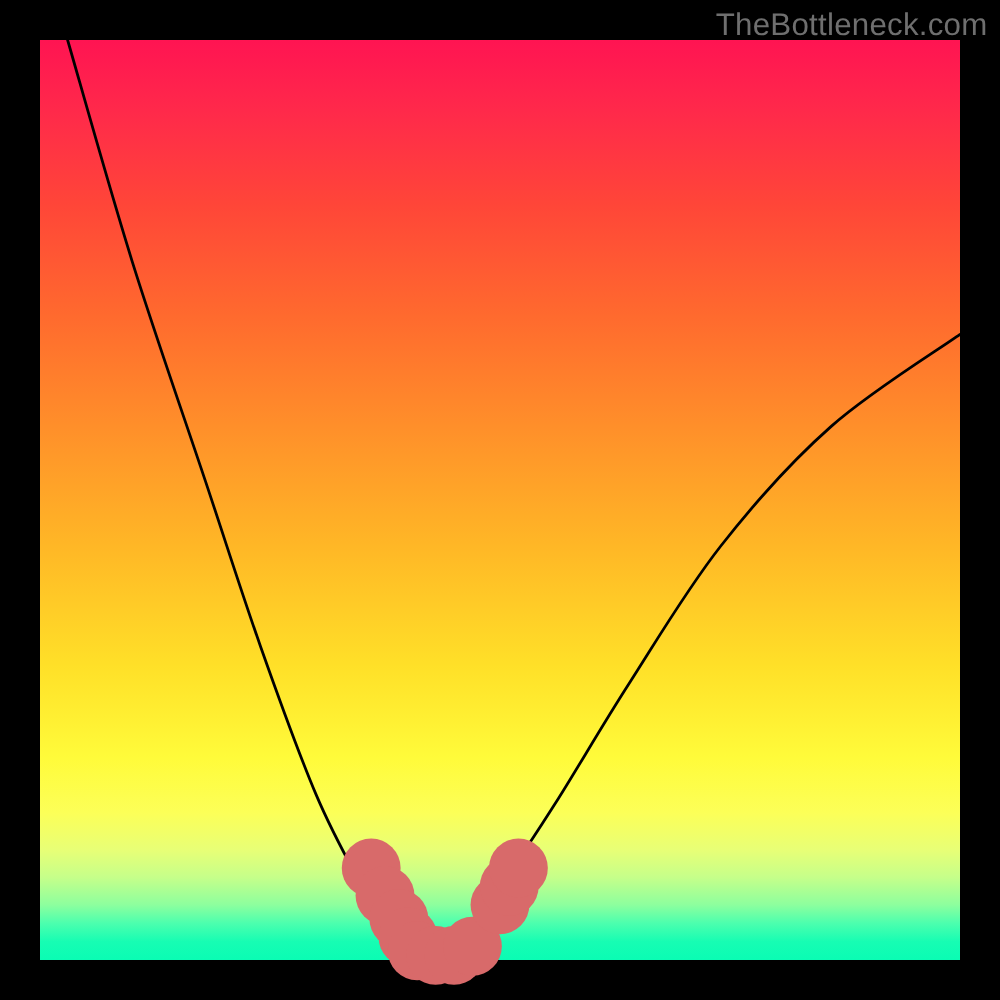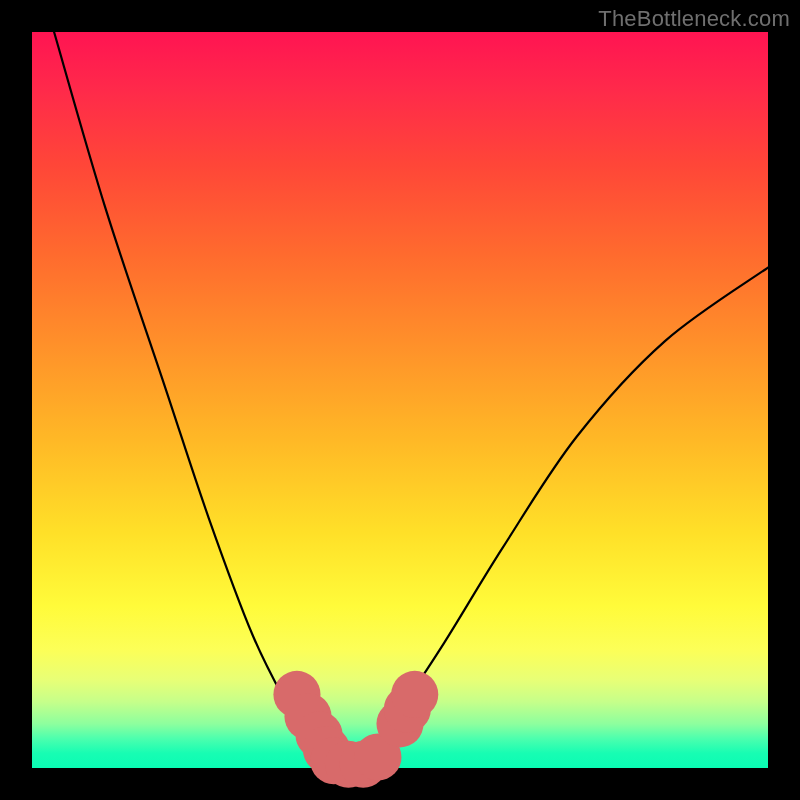--- a/index.html
+++ b/index.html
@@ -43,21 +43,21 @@
       #4cffae 96%,
       #17fdb3 98%,
       #0afcb4 100%
     );
   }
   .watermark {
     position: absolute;
     top: 6px;
     right: 10px;
     color: #6f6f6f;
-    font-size: 22px;
+    font-size: 25px;
     font-weight: 500;
     letter-spacing: 0.2px;
     user-select: none;
   }
   svg.curve {
     position: absolute;
     left: 0;
     top: 0;
     width: 736px;
     height: 736px;

